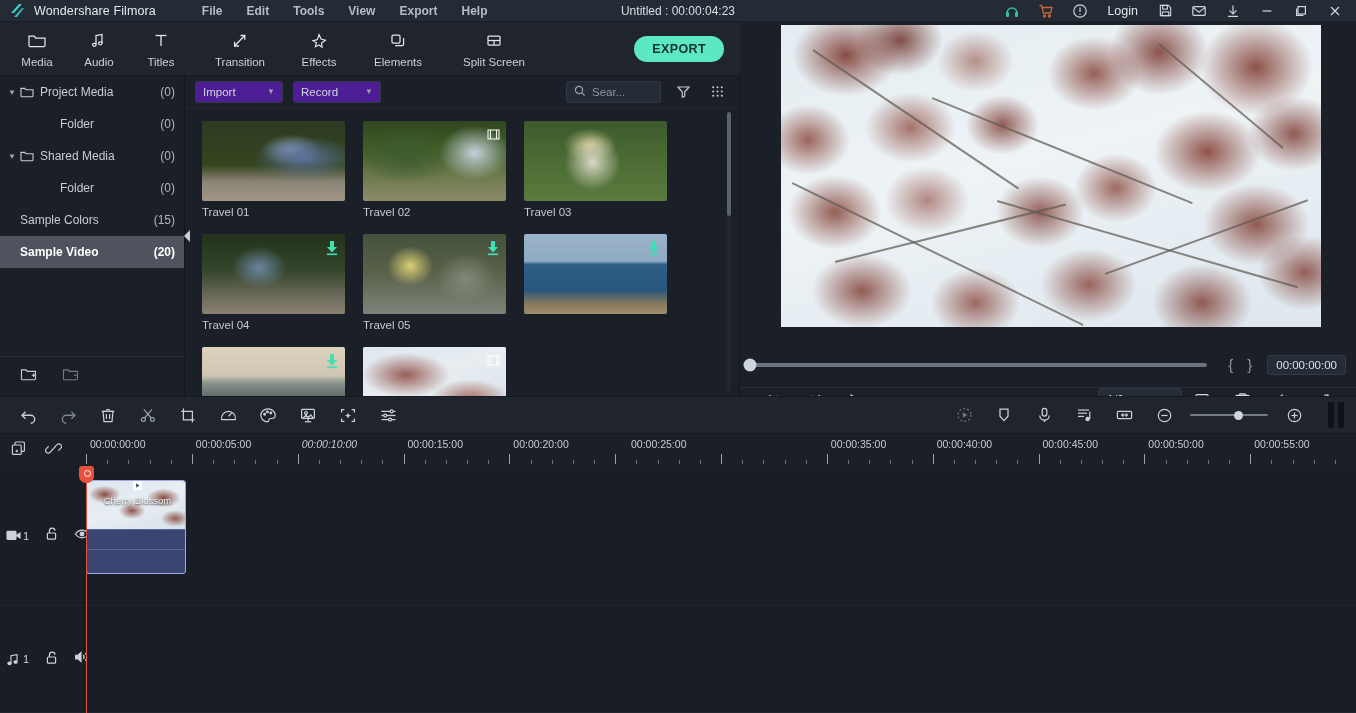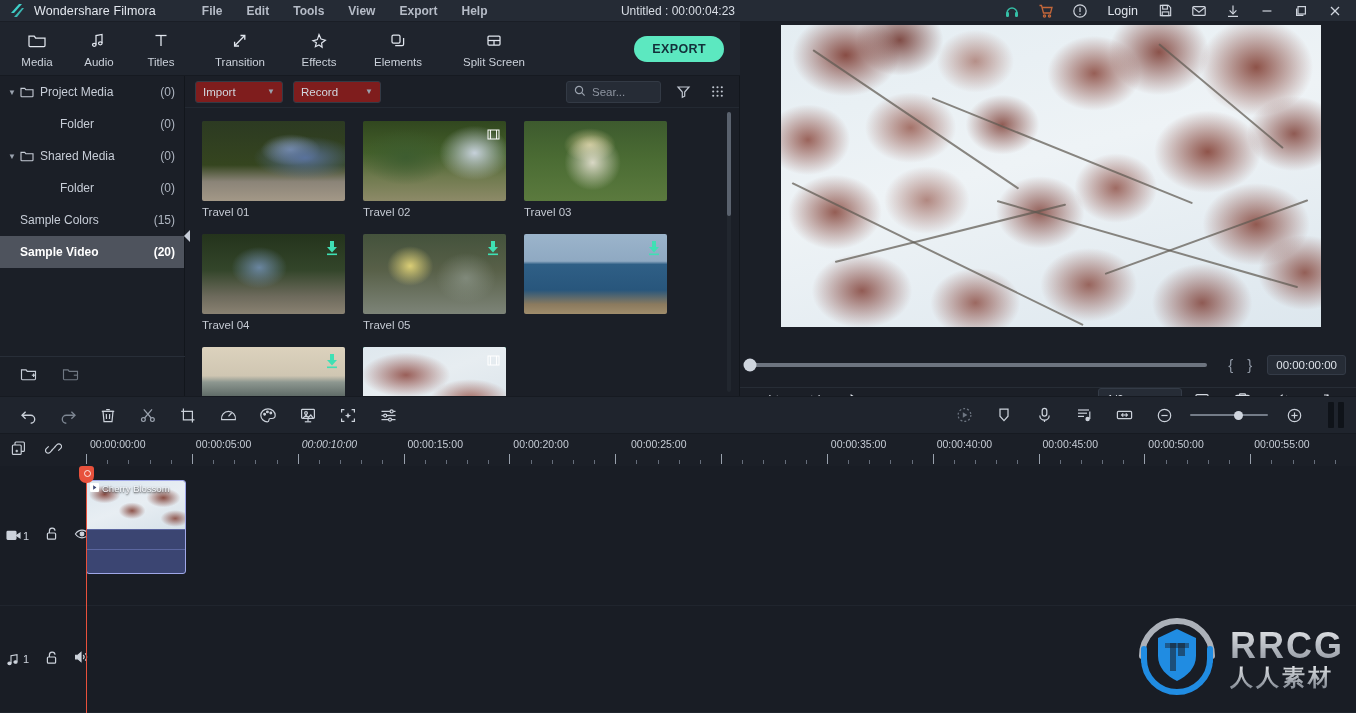--- a/index.html
+++ b/index.html
@@ -87,21 +87,21 @@
   .browser {
     position: absolute; left: 185px; top: 76px; width: 555px; height: 320px;
     background: #1b1f27; border-right: 1px solid #12161c;
   }
   .br-toolbar {
     height: 32px; display: flex; align-items: center; padding: 0 10px; gap: 10px;
     border-bottom: 1px solid #232932;
   }
   .dropdown {
     display: flex; align-items: center; justify-content: space-between;
-    height: 22px; width: 88px; background: #7f1d1d; border: 1px solid #333a45;
+    height: 22px; width: 88px; background: #4c1d95; border: 1px solid #333a45;
     border-radius: 3px; padding: 0 7px; font-size: 11.5px; color: #d2d7df; cursor: default;
   }
   .dropdown .dd-caret { font-size: 8px; color: #9aa2ae; }
   .search-box {
     margin-left: auto; display: flex; align-items: center; gap: 6px;
     height: 22px; width: 95px; background: #262c36; border: 1px solid #333a45;
     border-radius: 3px; padding: 0 7px;
   }
   .search-box input {
     background: transparent; border: none; outline: none; color: #c7ccd5;
@@ -274,21 +274,21 @@
     background:
       radial-gradient(ellipse 26% 30% at 18% 28%, rgba(130,60,50,.9) 0%, rgba(130,60,50,0) 62%),
       radial-gradient(ellipse 22% 28% at 46% 62%, rgba(126,58,46,.85) 0%, rgba(126,58,46,0) 62%),
       radial-gradient(ellipse 28% 32% at 78% 35%, rgba(124,56,44,.88) 0%, rgba(124,56,44,0) 62%),
       radial-gradient(ellipse 24% 28% at 90% 78%, rgba(128,58,46,.8) 0%, rgba(128,58,46,0) 62%),
       linear-gradient(160deg, #dbe6ee 0%, #e8eef3 50%, #d6e1e9 100%);
   }
   .clip-title-bar {
     position: absolute; left: 0; top: 0; width: 100%; height: 14px;
     display: flex; align-items: center; gap: 3px; padding-left: 3px;
-    font-size: 9.5px; color: #f2f4f8; text-shadow: 0 1px 2px rgba(0,0,0,.85);
+    font-size: 9.5px; color: #f2f4f8; text-shadow: 0 1px 2px rgba(0,0,0,.85); flex-direction: column;
   }
   .clip-audio-zone { position: absolute; left: 0; top: 48px; width: 100%; height: 46px; }
   .clip-audio-zone .ln { position: absolute; left: 0; width: 100%; height: 1px; background: #7781c4; opacity: .55; }
 
   .playhead { position: absolute; top: 0; width: 1px; background: #e8513c; z-index: 20; }
   .playhead-knob {
     position: absolute; left: -7px; top: 0; width: 15px; height: 17px;
     background: #e8513c; border-radius: 3px 3px 7px 7px;
   }
   .playhead-knob::after {
@@ -1078,30 +1078,14 @@
         </span>
       </div>
       <div class="track-body"></div>
     </div>
 
     <div class="playhead" id="playhead" style="left: 86px; height: 247px;">
       <div class="playhead-knob"></div>
     </div>
   </div>
 
-  <div class="watermark">
-    <span>
-      <svg width="86" height="86" viewBox="0 0 86 86">
-        <path d="M8 43a35 35 0 0 1 70 0" fill="none" stroke="#b9bec6" stroke-width="6" stroke-linecap="round"></path>
-        <path d="M10 46a33 33 0 0 0 66 0" fill="none" stroke="#2196f3" stroke-width="6" stroke-linecap="round"></path>
-        <path d="M10 36v12M76 36v12" stroke="#2196f3" stroke-width="6" stroke-linecap="round"></path>
-        <path d="M43 16 62 25v18c0 12-9 20-19 25-10-5-19-13-19-25V25z" fill="#2196f3"></path>
-        <path d="M36 30h6v28h-6zM44 30h7v13h-7z" fill="#1b1f27" opacity=".55"></path>
-        <path d="M31 30h24v5H31z" fill="#1b1f27" opacity=".45"></path>
-      </svg>
-    </span>
-    <span class="wm-text">
-      <span class="wm-rrcg">RRCG</span>
-      <span class="wm-cn">人人素材</span>
-    </span>
-  </div>
 
 </div>
 
 </body></html>

